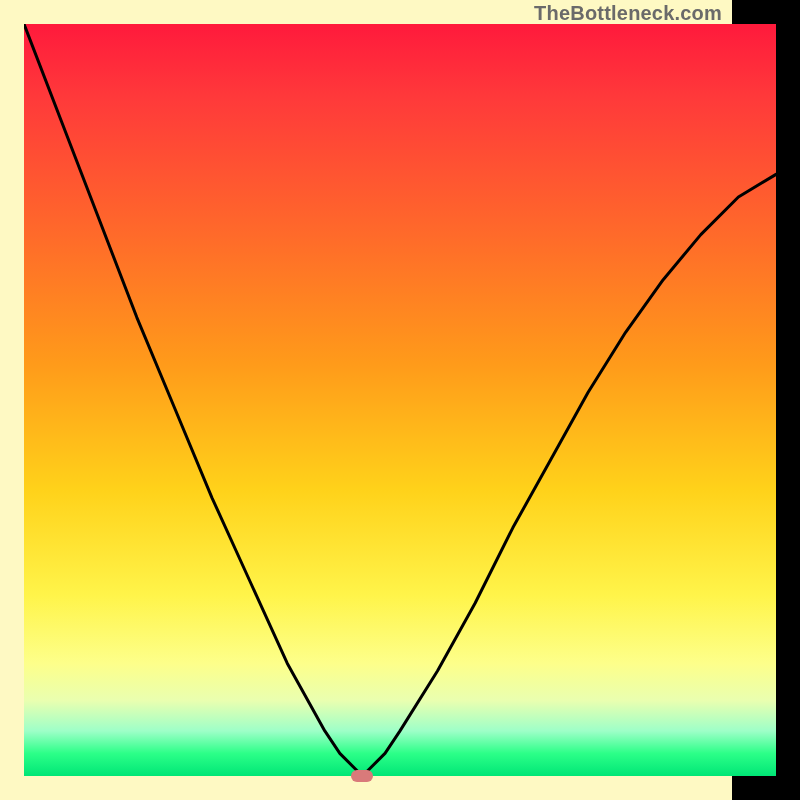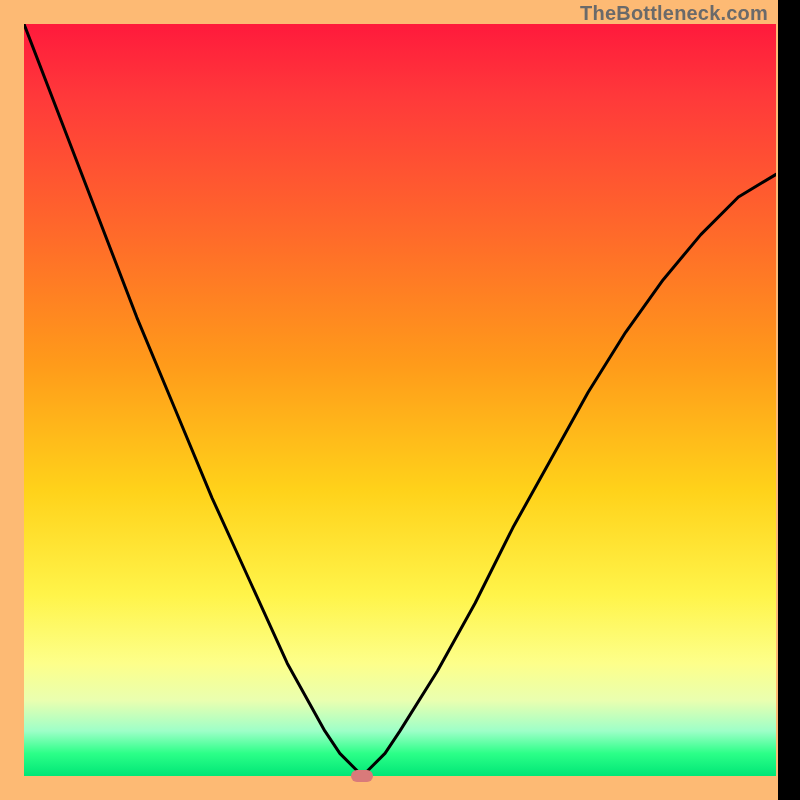--- a/index.html
+++ b/index.html
@@ -9,22 +9,21 @@
     height: 800px;
     background: #000;
     overflow: hidden;
   }
   .frame {
     position: absolute;
     left: 0;
     top: 0;
     width: 732px;
     height: 800px;
-    background: #fdba74;
-    padding-left: 46px;
+    background: #fef9c3;
   }
   .plot {
     position: absolute;
     left: 24px;
     top: 24px;
     width: 752px;
     height: 752px;
     
     background: linear-gradient(
       to bottom,

